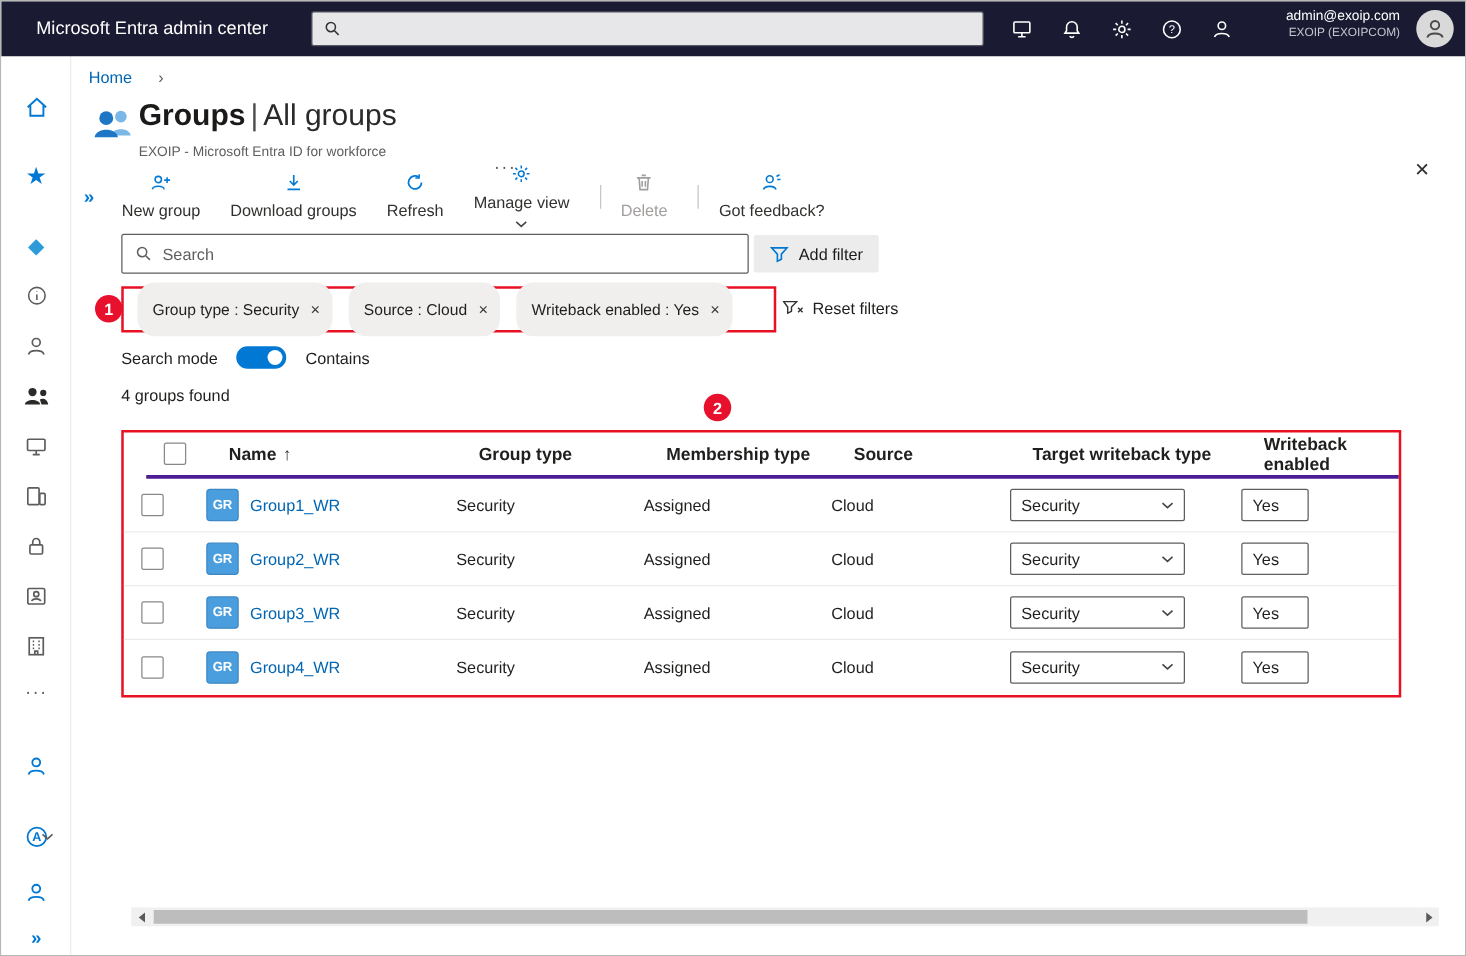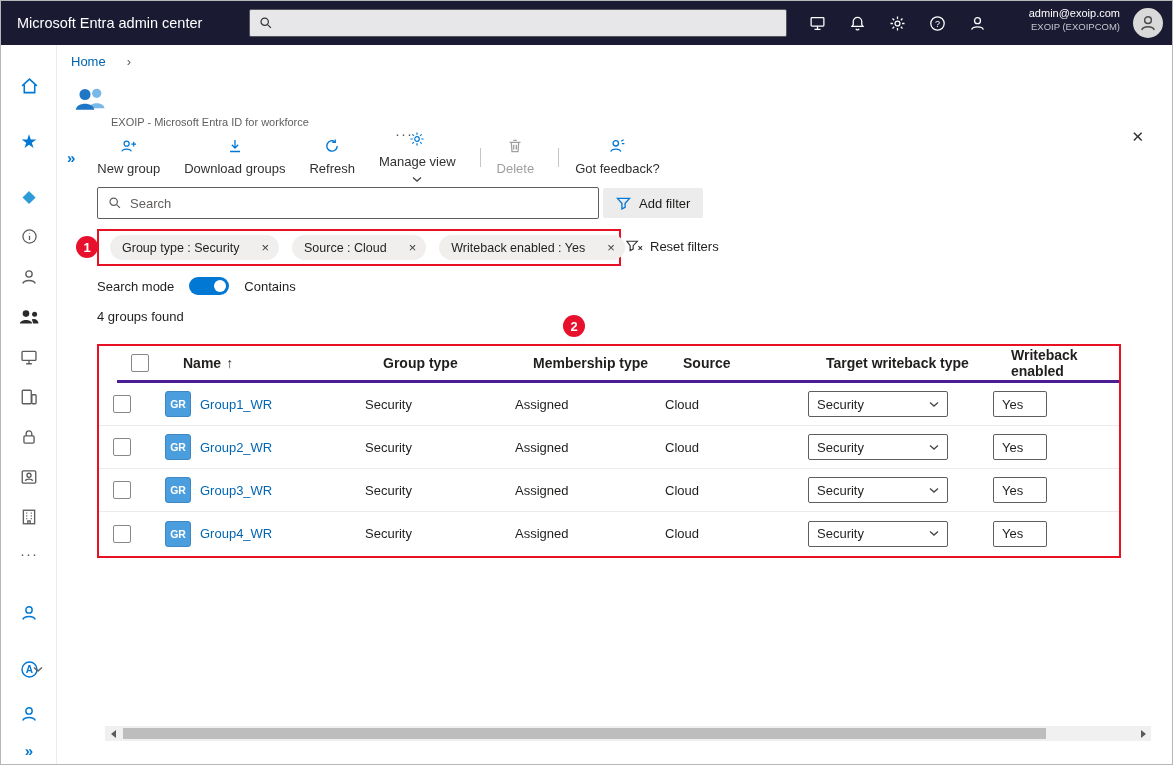--- a/index.html
+++ b/index.html
@@ -6,21 +6,21 @@
   html,body { width:1173px; height:765px; }
   body {
     font-family:"Liberation Sans","DejaVu Sans",sans-serif;
     position:relative; background:#fff; overflow:hidden;
     border:1px solid #b7b7b7;
   }
   svg { display:block; }
 
   
   .topbar { position:absolute; left:0; top:0; right:0; height:44px; background:#1b1a33; display:flex; align-items:center; z-index:20; }
-  .tb-title { color:#fff; font-size:14.5px; padding-left:16px; white-space:nowrap; }
+  .tb-title { color:#fff; font-size:14.5px; padding-left:28px; white-space:nowrap; }
   .tb-search { position:absolute; left:248px; top:8px; width:538px; height:28px; background:#e7e7ea; border:1px solid #55555f; border-radius:2px; display:flex; align-items:center; gap:8px; padding:0 9px; }
   .tb-search input { flex:1; border:none; background:transparent; outline:none; font-size:12.5px; color:#222; font-family:inherit; }
   .tb-search input::placeholder { color:#40404a; }
   .tb-icons { position:absolute; left:808px; top:0; height:44px; display:flex; align-items:center; gap:23px; }
   .tb-icon { cursor:pointer; }
   .tb-account { position:absolute; right:52px; top:6px; text-align:right; line-height:1.25; }
   .tb-email { color:#fff; font-size:11px; }
   .tb-tenant { color:#c6c6cf; font-size:9.5px; }
   .tb-avatar { position:absolute; right:9px; top:7px; width:30px; height:30px; border-radius:50%; background:#d9d9d9; display:flex; align-items:center; justify-content:center; cursor:pointer; }
 
@@ -55,21 +55,21 @@
   .cmd.disabled { color:#a19f9d; cursor:default; }
   .cmd-divider { width:1px; height:19px; background:#c8c6c4; margin-right:16px; }
 
   .search-box { position:absolute; left:40px; top:142px; width:502px; height:32px; border:1px solid #605e5c; border-radius:2px; background:#fff; display:flex; align-items:center; gap:8px; padding:0 10px; }
   .search-box input { flex:1; border:none; outline:none; font-size:13px; color:#201f1e; font-family:inherit; }
   .search-box input::placeholder { color:#605e5c; }
 
   .add-filter { position:absolute; left:546px; top:143px; height:30px; padding:0 13px; background:#ececec; border:none; border-radius:2px; display:flex; align-items:center; gap:8px; font-size:13px; color:#1b1a19; cursor:pointer; font-family:inherit; }
 
   .chips-box { position:absolute; left:40px; top:184px; width:524px; height:37px; border:2px solid #e81123; display:flex; align-items:center; gap:13px; padding:0 11px; }
-  .chip { background:#f0efee; border-radius:14px; height:25px; display:flex; align-items:center; gap:22px; padding:0 10px 0 12px; font-size:12.5px; color:#201f1e; white-space:nowrap; }
+  .chip { background:#f0efee; border-radius:14px; height:43px; display:flex; align-items:center; gap:9px; padding:0 10px 0 12px; font-size:12.5px; color:#201f1e; white-space:nowrap; }
   .chip-x { color:#3b3a39; font-size:13px; cursor:pointer; line-height:13px; }
 
   .badge { position:absolute; width:22px; height:22px; border-radius:50%; background:#e8112d; color:#fff; font-size:13px; font-weight:700; display:flex; align-items:center; justify-content:center; z-index:6; }
   .badge-1 { left:19px; top:191px; }
   .badge-2 { left:506px; top:270px; }
 
   .reset-filters { position:absolute; left:569px; top:194px; display:flex; align-items:center; gap:7px; font-size:13px; color:#201f1e; cursor:pointer; }
 
   .searchmode { position:absolute; left:40px; top:232px; display:flex; align-items:center; gap:15px; font-size:13px; color:#201f1e; }
   .toggle { width:40px; height:18px; border-radius:10px; background:#0078d4; position:relative; cursor:pointer; }
@@ -253,20 +253,23 @@
   </div>
 
   <div class="page-icon">
     <svg width="36" height="28" viewBox="0 0 24 18">
         <circle cx="15.8" cy="5.2" r="3.1" fill="#7ab8e8"></circle>
         <path d="M10.6 15.2c.5-4.4 9.9-4.4 10.4 0z" fill="#7ab8e8"></path>
         <circle cx="8" cy="6" r="3.7" fill="#1f76c4"></circle>
         <path d="M1.8 16.2c.6-5.4 11.8-5.4 12.4 0z" fill="#1f76c4"></path>
       </svg>
   </div>
+  <div class="page-title">
+    <span class="pt-primary">Groups</span><span class="pt-sep">|</span><span class="pt-secondary">All groups</span>
+  </div>
   <div class="page-more">···</div>
   <div class="page-close">✕</div>
   <div class="page-subtitle">EXOIP - Microsoft Entra ID for workforce</div>
 
   <div class="cmdbar">
     <span class="cmd-expand">»</span>
 
     <div class="cmd">
       <svg width="17" height="16" viewBox="0 0 18 16" fill="none" stroke="#0078d4" stroke-width="1.3">
           <circle cx="7" cy="5.5" r="2.7"></circle>

